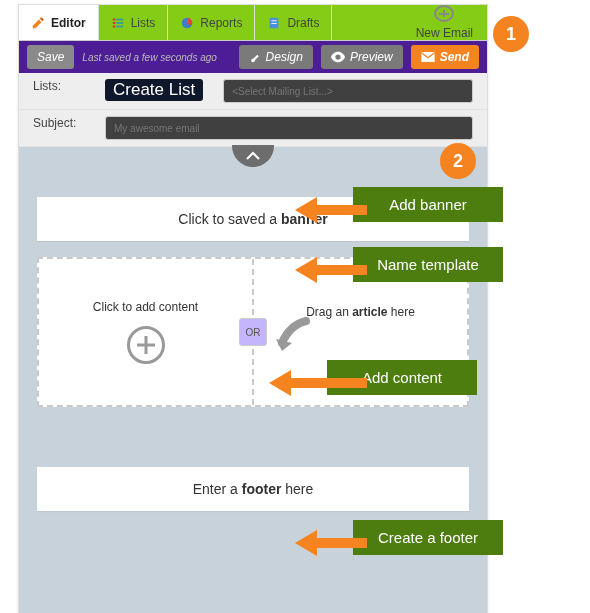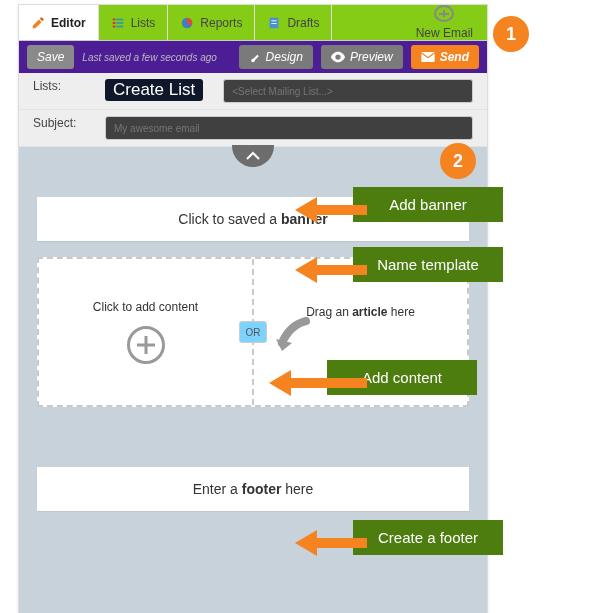--- a/index.html
+++ b/index.html
@@ -36,21 +36,21 @@
   .slot { background: #fff; padding: 14px 10px; margin-bottom: 16px; text-align: center; font-size: 14px; color: #333; box-shadow: 0 1px 1px rgba(0,0,0,.05); }
   .slot-first { margin-top: 32px; }
   .dashbox { border: 2px dashed #c9c9c9; background: #fff; display: flex; align-items: stretch; position: relative; height: 150px; margin-bottom: 60px; }
   .half { flex: 1; display: flex; flex-direction: column; align-items: center; justify-content: center; gap: 12px; font-size: 12px; color: #333; }
   .half.right { position: relative; }
   .divider { width: 0; border-left: 2px dashed #c9c9c9; }
   .add-circle { width: 38px; height: 38px; border: 3px solid #999; border-radius: 50%; position: relative; }
   .add-circle::before, .add-circle::after { content: ""; position: absolute; background: #999; }
   .add-circle::before { left: 50%; top: 7px; bottom: 7px; width: 3px; transform: translateX(-50%); }
   .add-circle::after { top: 50%; left: 7px; right: 7px; height: 3px; transform: translateY(-50%); }
-  .or-badge { position: absolute; left: 50%; top: 50%; transform: translate(-50%, -50%); width: 28px; height: 22px; background: #7dd3fc; border: 1px solid #ccc; border-radius: 3px; display: flex; align-items: center; justify-content: center; font-size: 10px; color: #555; }
+  .or-badge { position: absolute; left: 50%; top: 50%; transform: translate(-50%, -50%); width: 28px; height: 28px; background: #c4b5fd; border: 1px solid #ccc; border-radius: 3px; display: flex; align-items: center; justify-content: center; font-size: 10px; color: #555; }
   
   .callout { position: absolute; display: flex; align-items: center; }
   .callout .label { background: #4d7c0f; color: #fff; font-size: 15px; padding: 9px 14px; white-space: nowrap; min-width: 150px; text-align: center; }
   .callout .arrow { position: relative; }
   .callout .arrow::before { content: ""; display: block; }
   .callout.orange .arrow { width: 58px; height: 20px; }
   .callout.orange .arrow svg { display: block; }
   .badge-num { position: absolute; width: 36px; height: 36px; border-radius: 50%; background: #f58320; color: #fff; font-weight: bold; font-size: 18px; display: flex; align-items: center; justify-content: center; }
   .tiny-ico { width:14px; height:14px; }
   .curved-arrow { position: absolute; }

